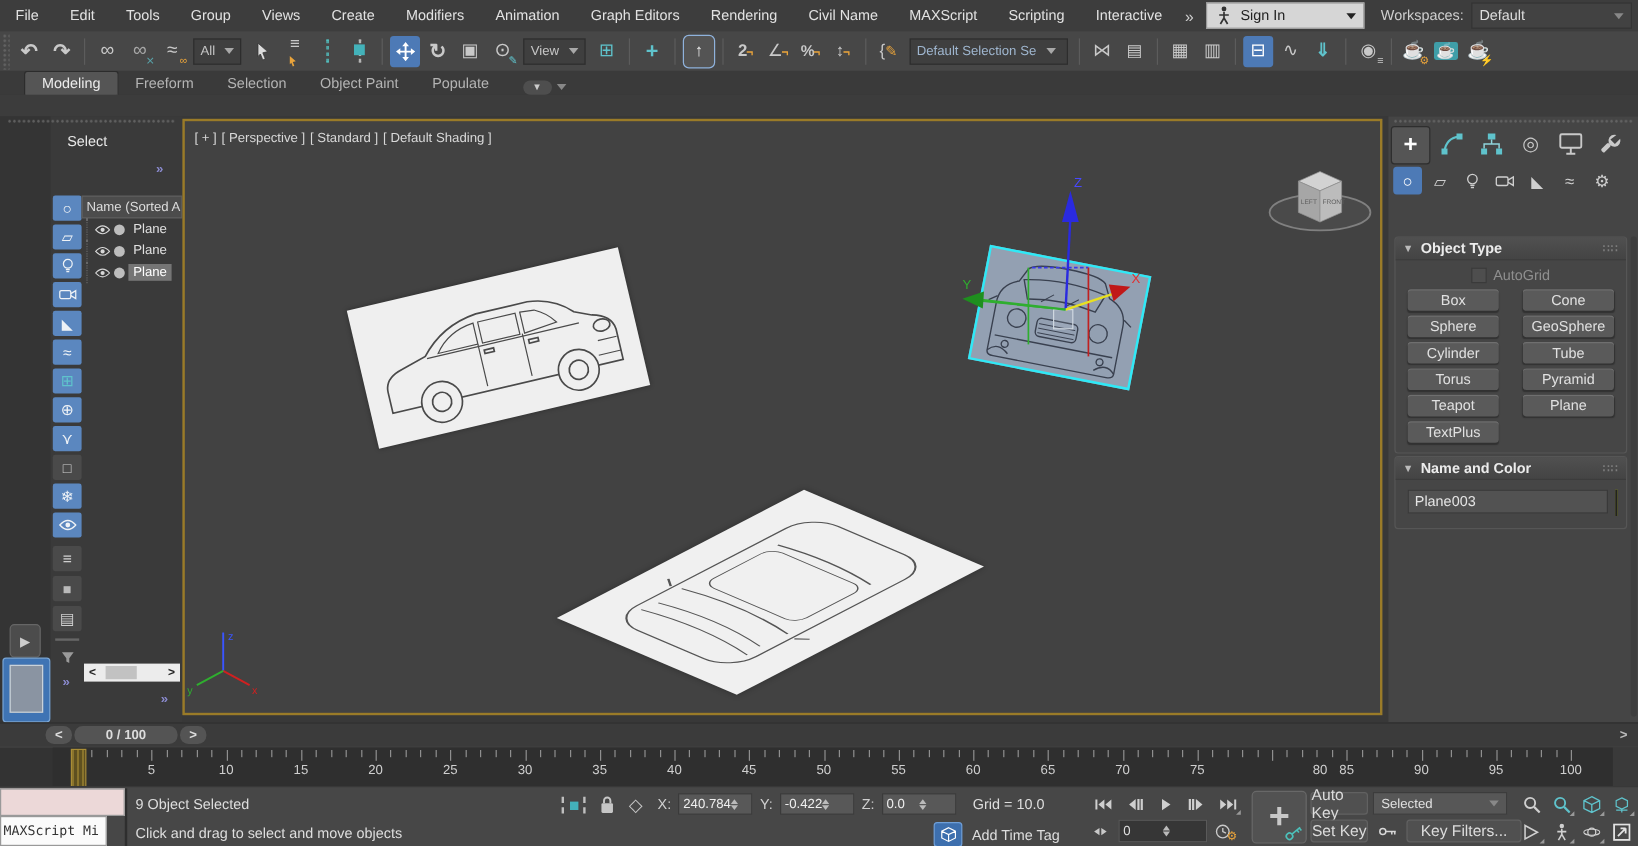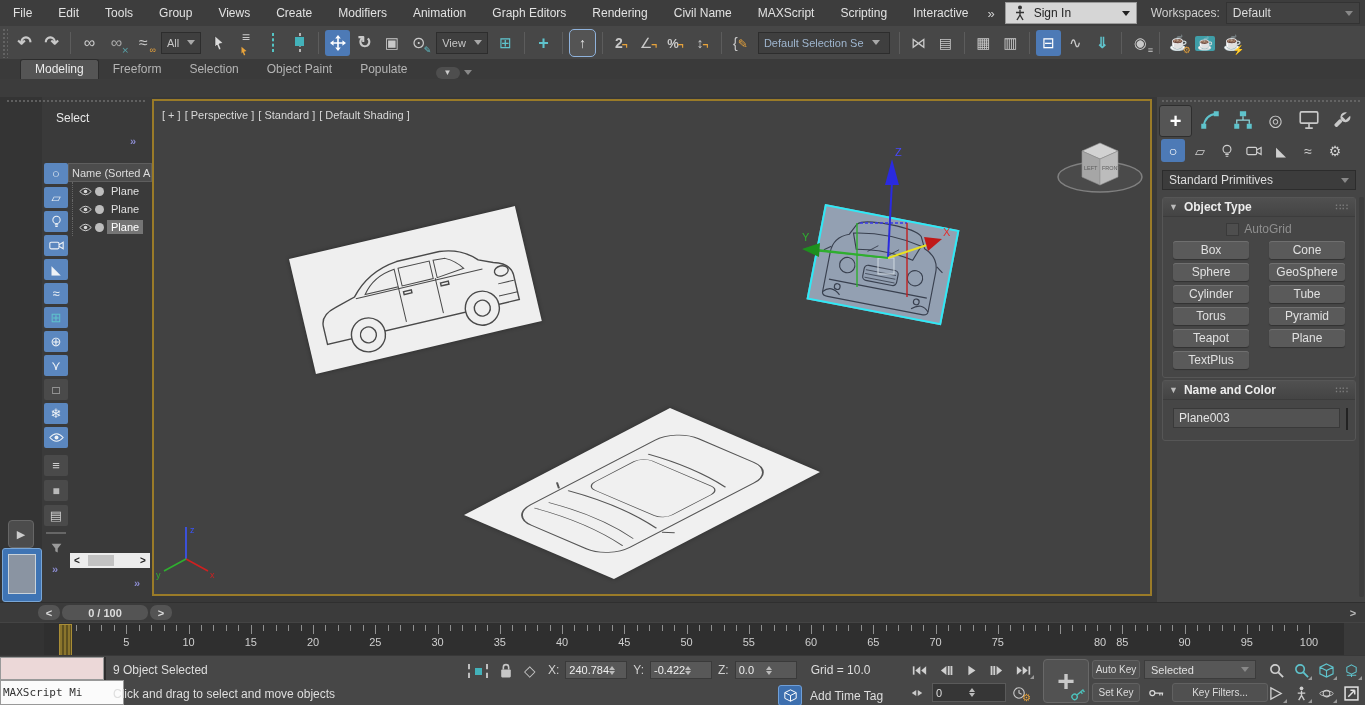--- a/index.html
+++ b/index.html
@@ -140,21 +140,21 @@
   .tick{position:absolute;top:2px;width:1px;background:#8f8f8f}
   .tick.minor{height:6px}.tick.major{height:9px}
   .tlabel{position:absolute;top:13px;transform:translateX(-50%);color:#cfcfcf;font-size:11px}
   #tl-marker{position:absolute;top:1px;width:11px;height:30px;background:repeating-linear-gradient(90deg,#8a742c 0 2px,#5e5020 2px 4px);border:1px solid #a98d36}
   #tl-endcap{position:absolute;right:0;top:0;width:21px;height:33px;background:#3a3a3a}
 
   
   #statusbar{left:0;top:655px;width:1365px;height:50px;background:#474747;border-top:1px solid #383838}
   #mxs{position:absolute;left:0;top:1px;width:104px;height:48px;border-right:2px solid #2e2e2e}
   #mxs-pink{position:absolute;left:0;top:0;width:104px;height:23px;background:#ecd8d8;border:1px solid #999;box-sizing:border-box}
-  #mxs-white{position:absolute;left:0;top:23px;width:124px;height:25px;background:#fbfbfb;border:1px solid #999;box-sizing:border-box;
+  #mxs-white{position:absolute;left:0;top:23px;width:89px;height:25px;background:#fbfbfb;border:1px solid #999;box-sizing:border-box;
              font-family:"DejaVu Sans Mono",monospace;font-size:11px;color:#333;display:flex;align-items:center;padding-left:2px;white-space:nowrap;overflow:hidden}
   #status-line{position:absolute;left:113px;top:7px;color:#dedede;font-size:12px}
   #prompt-line{position:absolute;left:113px;top:31px;color:#dedede;font-size:12px}
   #lock-cluster{position:absolute;left:468px;top:6px;display:flex;gap:10px;align-items:center;color:#c6c6c6}
   .i-bracket{width:16px;height:14px;border-left:2px dashed #bfbfbf;border-right:2px dashed #bfbfbf;display:flex;align-items:center;justify-content:center}
   .i-bracket b{width:7px;height:7px;background:#43b2ba}
   #coords{position:absolute;left:548px;top:5px;display:flex;align-items:center;gap:6px}
   .clabel{color:#cfcfcf;font-size:12px}
   .cfield{width:62px;height:18px;background:#585858;border:1px solid #3a3a3a;color:#eee;font-size:11px;
           display:flex;align-items:center;padding:0 3px;box-sizing:border-box}
@@ -176,21 +176,21 @@
   #frame-field{width:66px;height:17px;background:#363636;border:1px solid #5a5a5a;color:#ddd;font-size:11px;display:flex;align-items:center;padding:0 3px}
   #frame-field span{flex:1}
   #timecfg{color:#c9c9c9;position:relative}
   #timecfg svg{width:14px;height:14px}
   #timecfg .gear{position:absolute;right:-5px;bottom:-3px;color:#e8a33b;font-size:10px}
   #setkeys-btn{position:absolute;left:1043px;top:3px;width:44px;height:42px;background:#525252;border:1px solid #686868;
                border-radius:4px;display:flex;align-items:center;justify-content:center;position:absolute}
   #setkeys-btn .plus{color:#c8c8c8;font-size:30px;font-weight:bold;line-height:0.8}
   #setkeys-btn .k{position:absolute;right:2px;bottom:3px;color:#4cc0ba}
   #setkeys-btn .k svg{width:16px;height:10px;transform:rotate(-40deg)}
-  .sbtn{background:#505050;border:1px solid #616161;border-radius:3px;color:#dcdcdc;font-size:10px;
+  .sbtn{background:#505050;border:1px solid #616161;border-radius:3px;color:#dcdcdc;font-size:13px;
         display:flex;align-items:center;justify-content:center;height:19px;box-sizing:border-box}
   #autokey{position:absolute;left:1092px;top:4px;width:48px}
   #setkey{position:absolute;left:1092px;top:27px;width:48px}
   #selmode{position:absolute;left:1144px;top:4px;width:112px;height:19px;background:#575757;border:1px solid #3c3c3c;
            display:flex;align-items:center;padding:0 6px;box-sizing:border-box;color:#e0e0e0;font-size:11px}
   #selmode .caret{margin-left:auto}
   #newkey-btn{position:absolute;left:1144px;top:27px;width:24px;height:19px;color:#d8d8d8;display:flex;align-items:center;justify-content:center}
   #newkey-btn svg{width:15px;height:10px}
   #keyfilters{position:absolute;left:1172px;top:27px;width:96px}
   #nav{position:absolute;left:1264px;top:3px;display:grid;grid-template-columns:repeat(4,24px);grid-auto-rows:22px;gap:1px}
@@ -686,24 +686,20 @@
           <div class="ccat">
             <span class="ic"><span style="font-size:13px">◣</span></span>
           </div>
           <div class="ccat">
             <span class="ic"><span style="font-size:14px">≈</span></span>
           </div>
           <div class="ccat">
             <span class="ic"><span style="font-size:14px">⚙</span></span>
           </div>
         </div>
-      <div id="prim-dd">
-        <span>Standard Primitives</span>
-        <span class="caret"></span>
-      </div>
 
       <div class="rollout" style="top:100px">
         <div class="rollhead">
           <span class="tri">▼</span>
           <span>Object Type</span>
           <span class="gripdots">∷∷</span>
         </div>
         <div id="ot-body">
           <div id="autogrid-row">
             <span id="autogrid-box"></span>

